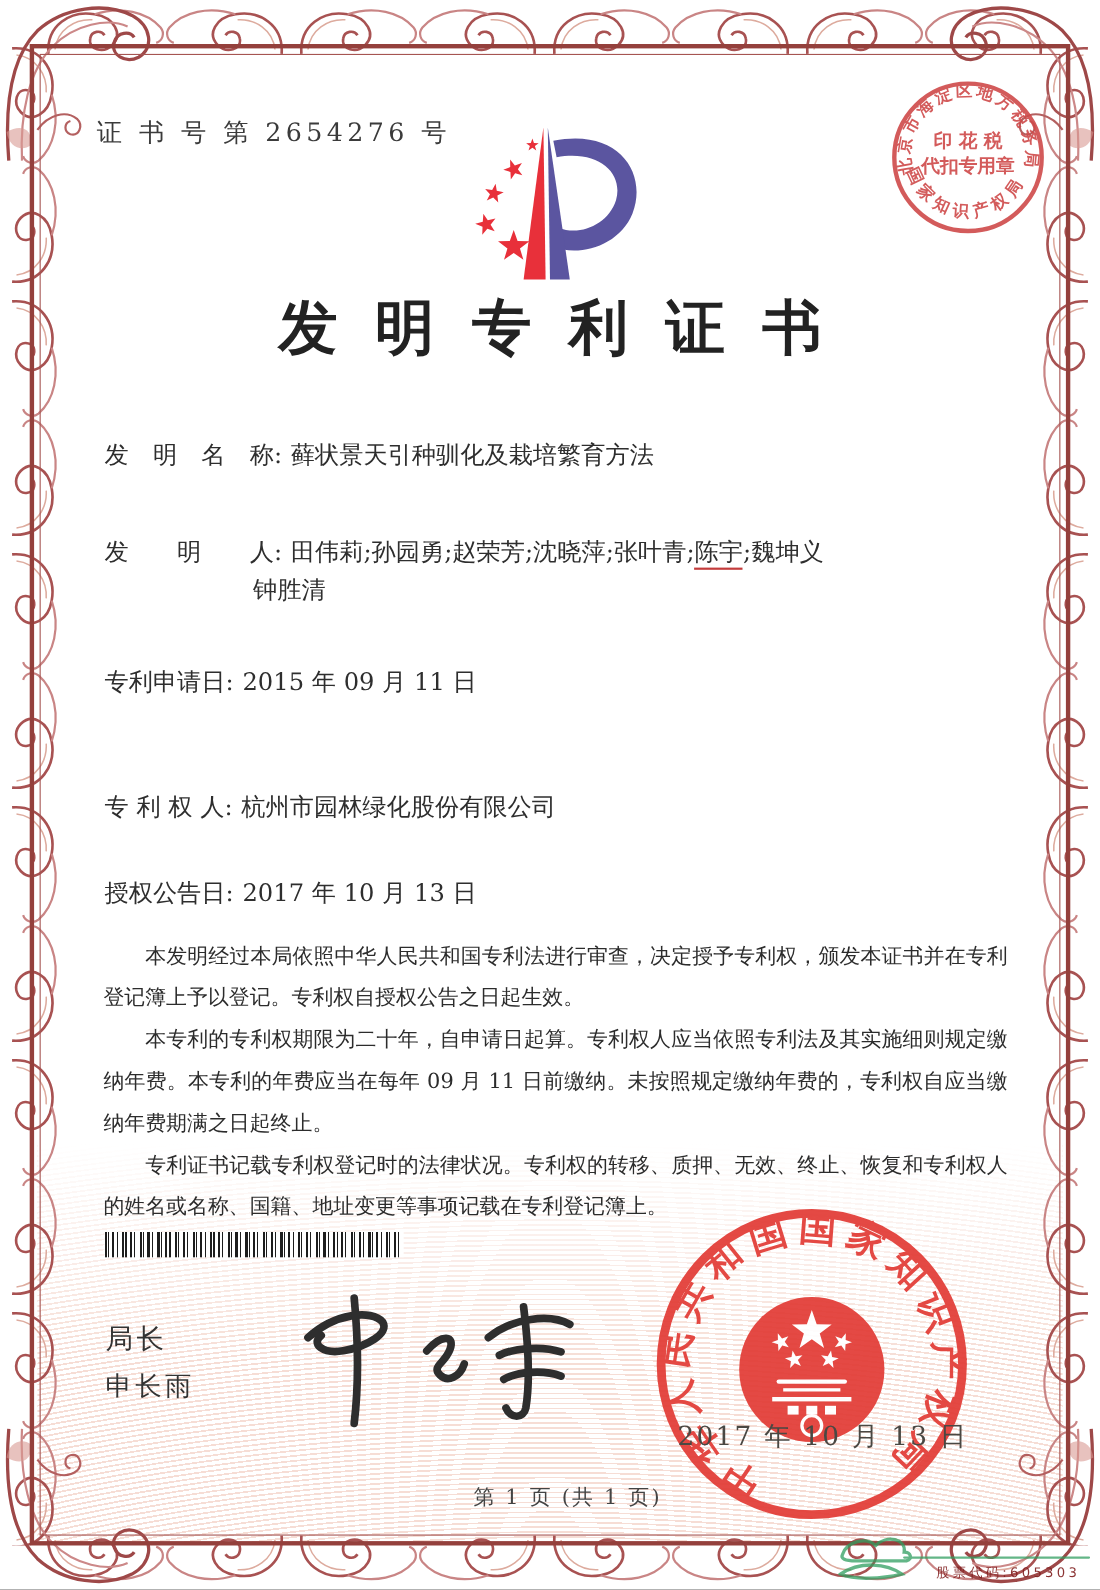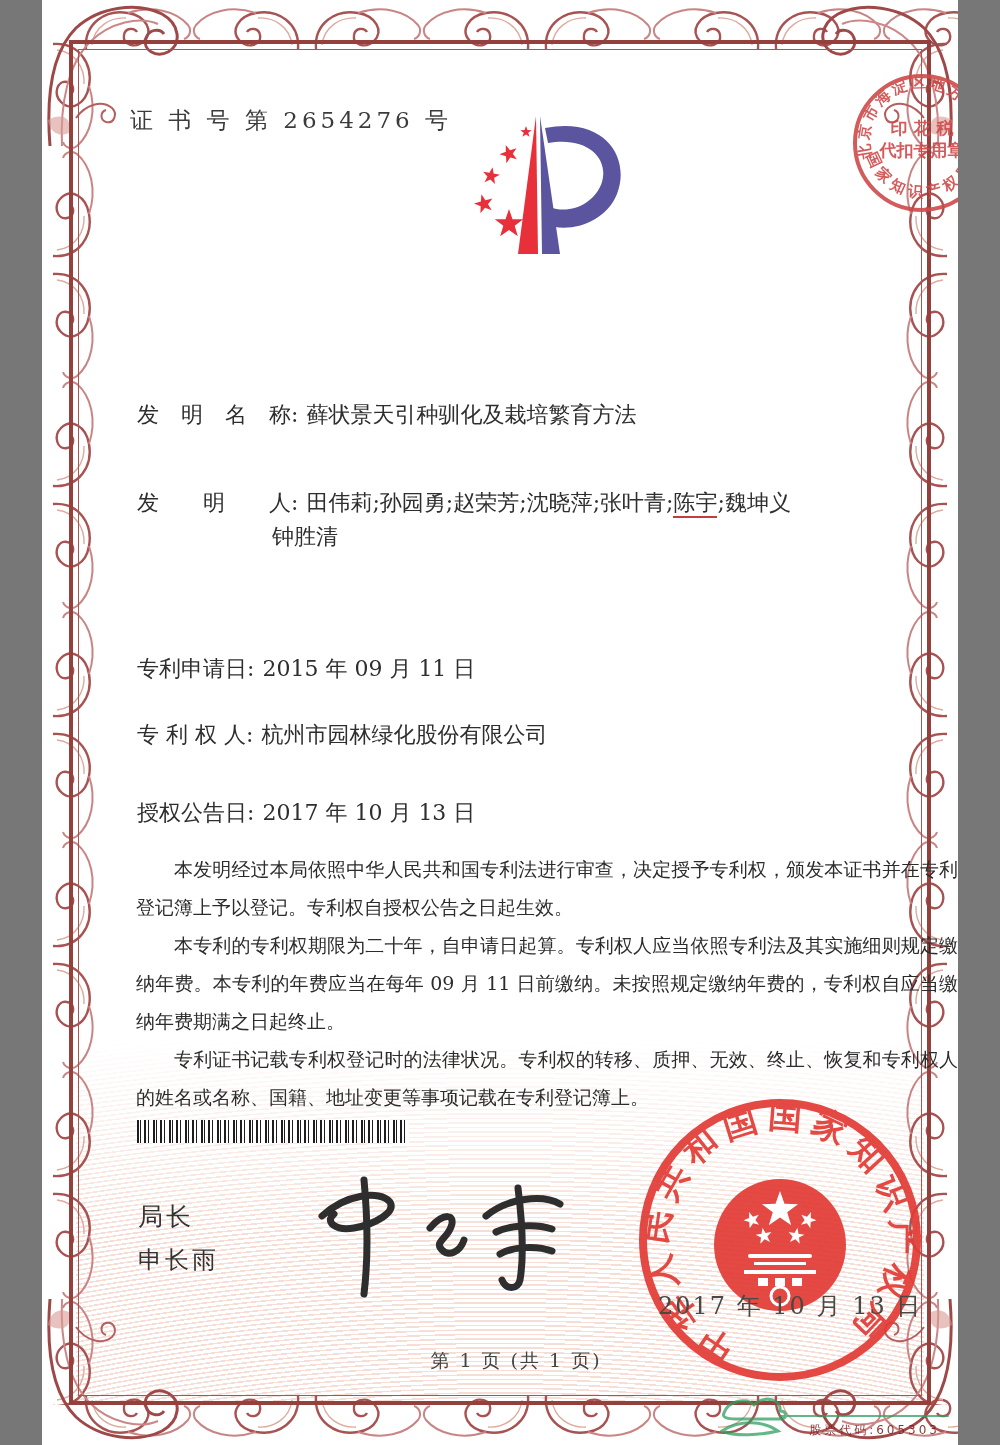--- a/index.html
+++ b/index.html
@@ -1,17 +1,17 @@
 <!DOCTYPE html>
 <html><head>
 <meta charset="utf-8">
 <style>
   html,body{margin:0;padding:0;background:#777;}
   .page{
-    position:relative;width:916px;height:1445px;margin:0 auto;
+    position:relative;width:1000px;height:1445px;margin:0 auto;
     background:#ffffff;overflow:hidden;
     font-family:"DejaVu Serif","Liberation Serif",serif;
     color:#2f2f2f;
   }
   
   .guilloche{
     position:absolute;left:34px;right:34px;top:1040px;bottom:42px;
     background:
       linear-gradient(to bottom, rgba(255,255,255,1) 0px, rgba(255,255,255,0) 200px),
       repeating-radial-gradient(1900px 950px at 50% 235%, #f6dcd3 0 3px, #ffffff 3px 9px);
@@ -153,32 +153,33 @@
     <path d="M98,16 C158,4 184,46 170,82 C158,112 120,122 98,112 L103,95 C122,103 148,92 155,70 C162,46 140,24 101,31 Z" fill="#5b55a0"></path>
     <polygon points="89,4 71,142 91,142" fill="#e8303a"></polygon>
     <polygon points="93,4 95,142 113,142" fill="#5b55a0"></polygon>
     <use href="#star" fill="#e8303a" transform="translate(62,112) scale(1.5)"></use>
     <use href="#star" fill="#e8303a" transform="translate(37,92) scale(1.0) rotate(-15)"></use>
     <use href="#star" fill="#e8303a" transform="translate(44,64) scale(0.9) rotate(10)"></use>
     <use href="#star" fill="#e8303a" transform="translate(62,42) scale(0.95) rotate(-20)"></use>
     <use href="#star" fill="#e8303a" transform="translate(79,20) scale(0.6)"></use>
   </svg>
 
+  <div class="title">发明专利证书</div>
 
   <div class="row" style="top:398px">
     <span class="lbl">发　明　名　称:</span><span class="val">藓状景天引种驯化及栽培繁育方法</span>
   </div>
 
   <div class="row" style="top:486px">
     <span class="lbl">发　　明　　人:</span><span class="val"><span>田伟莉;孙园勇;赵荣芳;沈晓萍;张叶青;</span><span class="underline-red">陈宇</span><span>;魏坤义</span></span>
   </div>
   <div class="inv-line2">钟胜清</div>
 
 
-  <div class="row" style="top:652px">
+  <div class="row" style="top:604px">
     <span class="lbl">专利申请日:</span><span class="val">2015 年 09 月 11 日</span>
   </div>
 
   <div class="row" style="top:718px">
     <span class="lbl">专 利 权 人:</span><span class="val">杭州市园林绿化股份有限公司</span>
   </div>
 
   <div class="row" style="top:796px">
     <span class="lbl">授权公告日:</span><span class="val">2017 年 10 月 13 日</span>
   </div>

